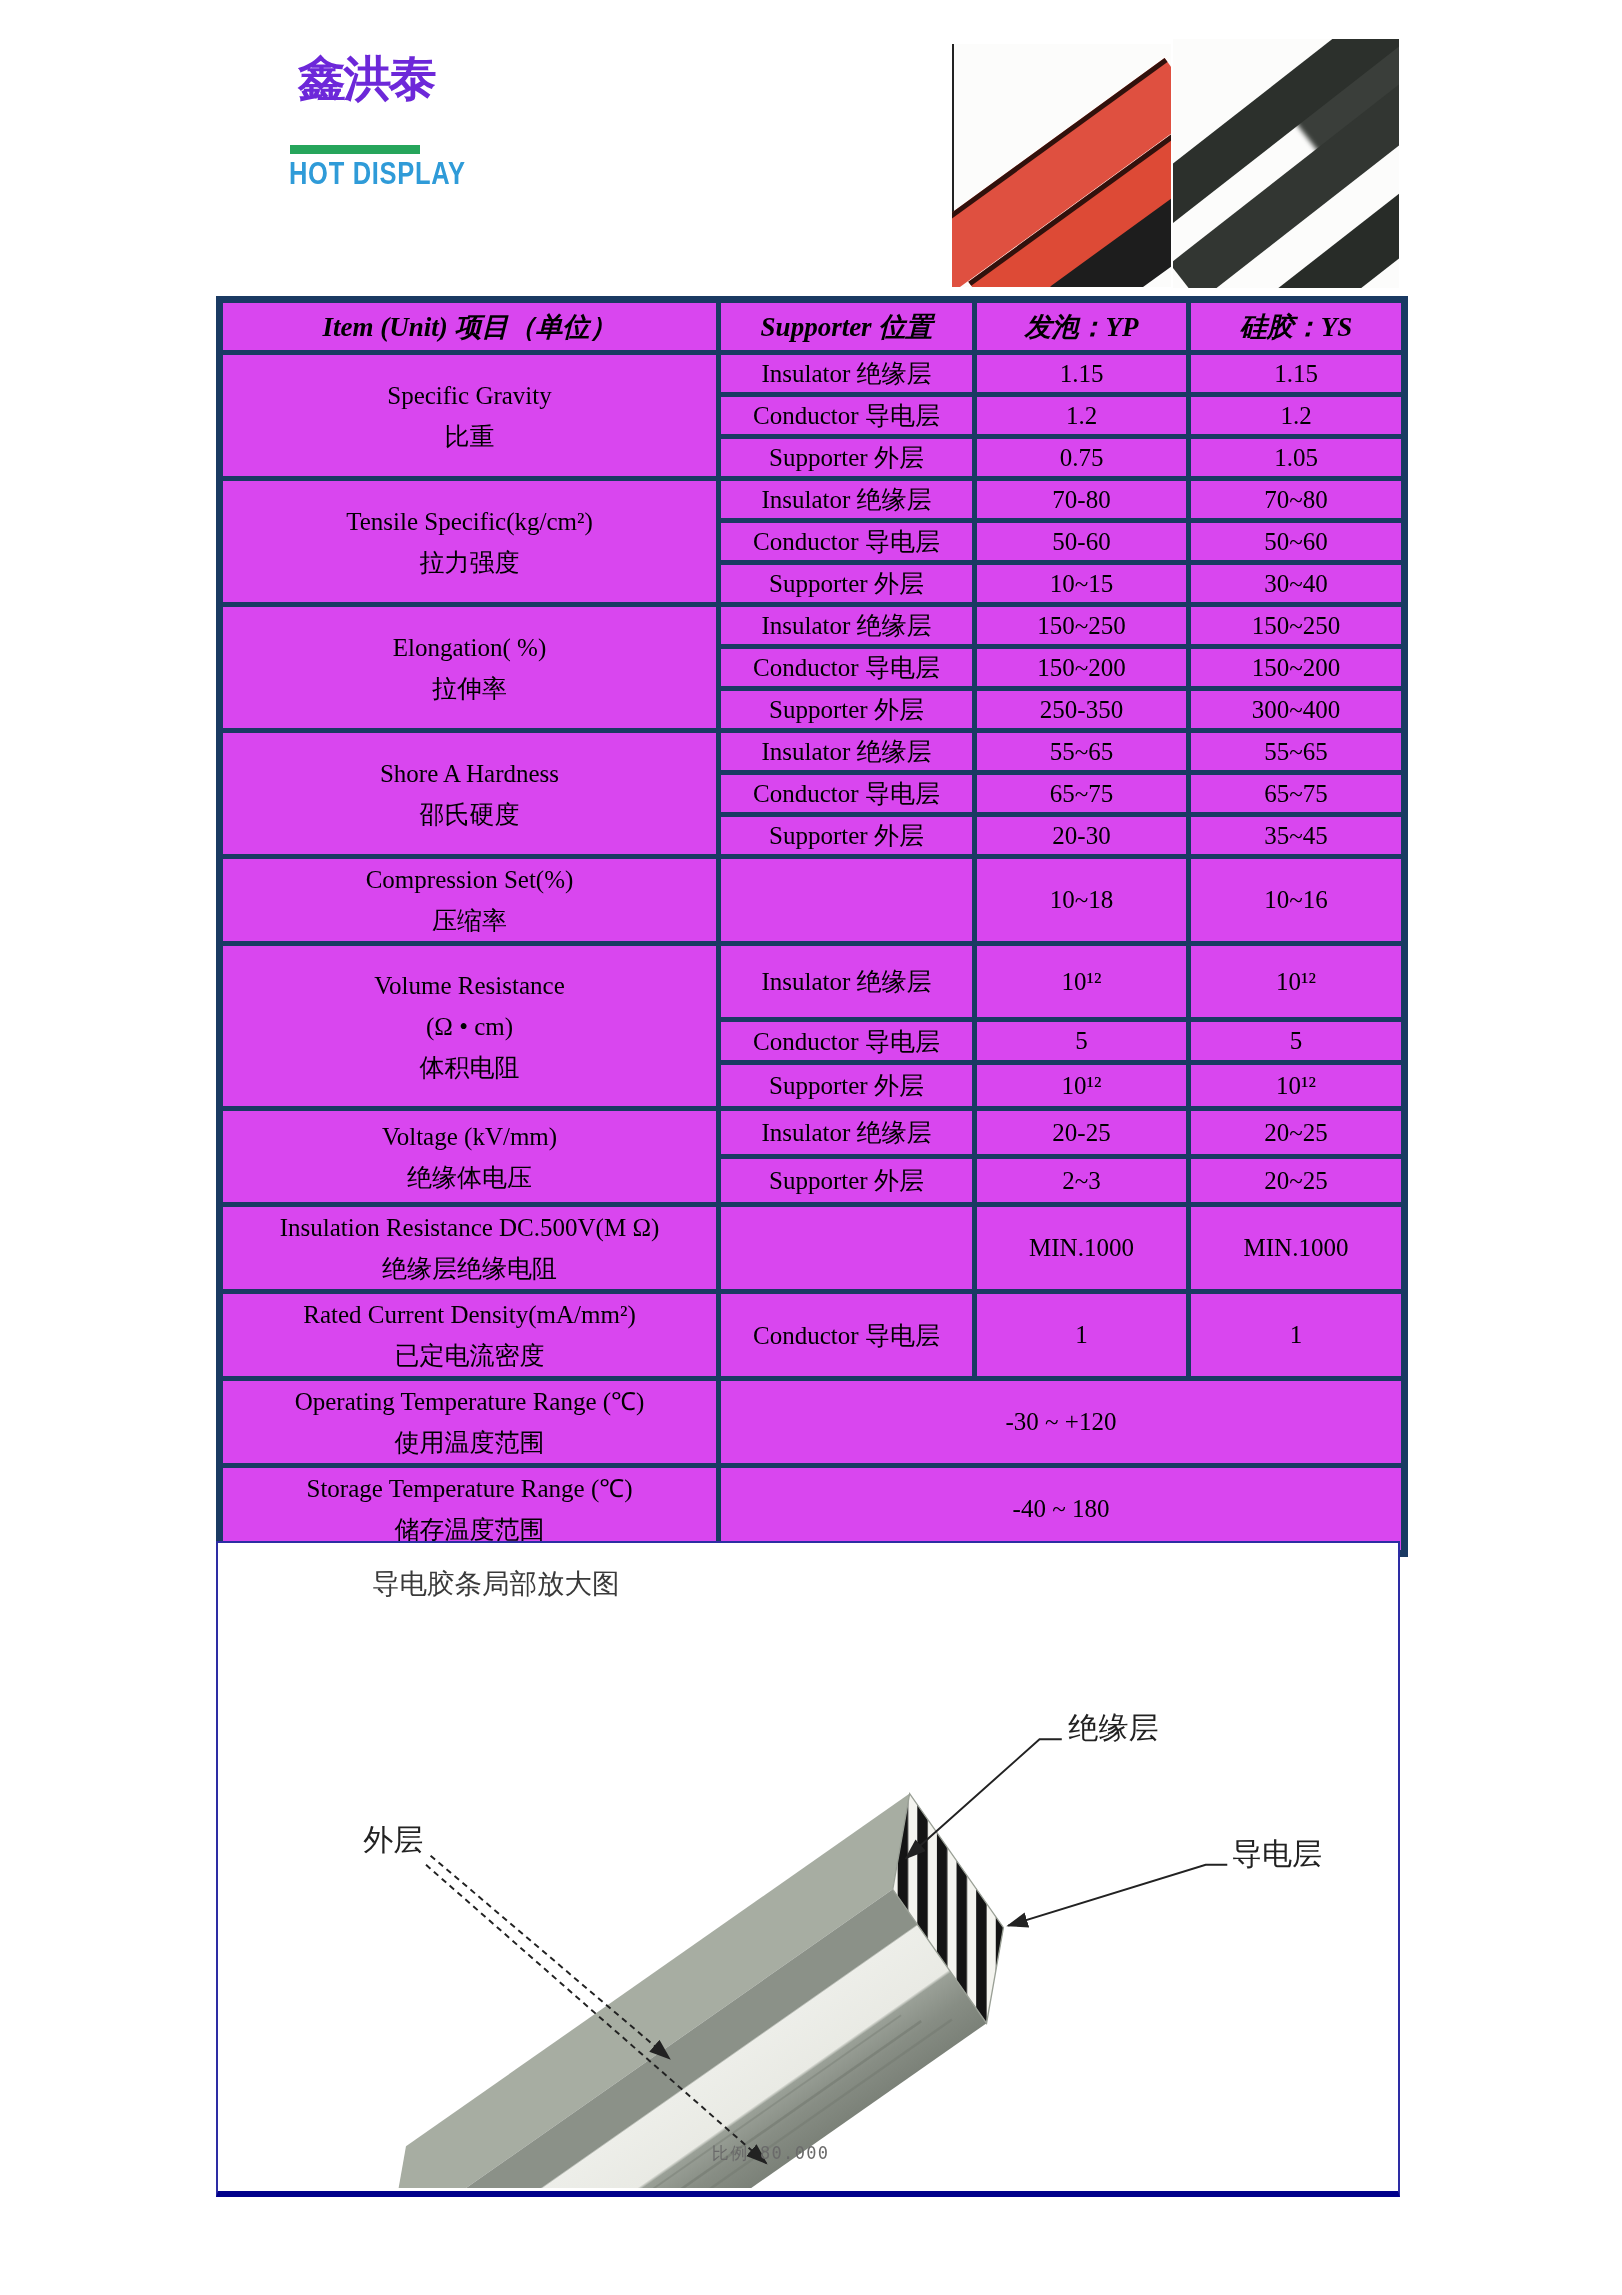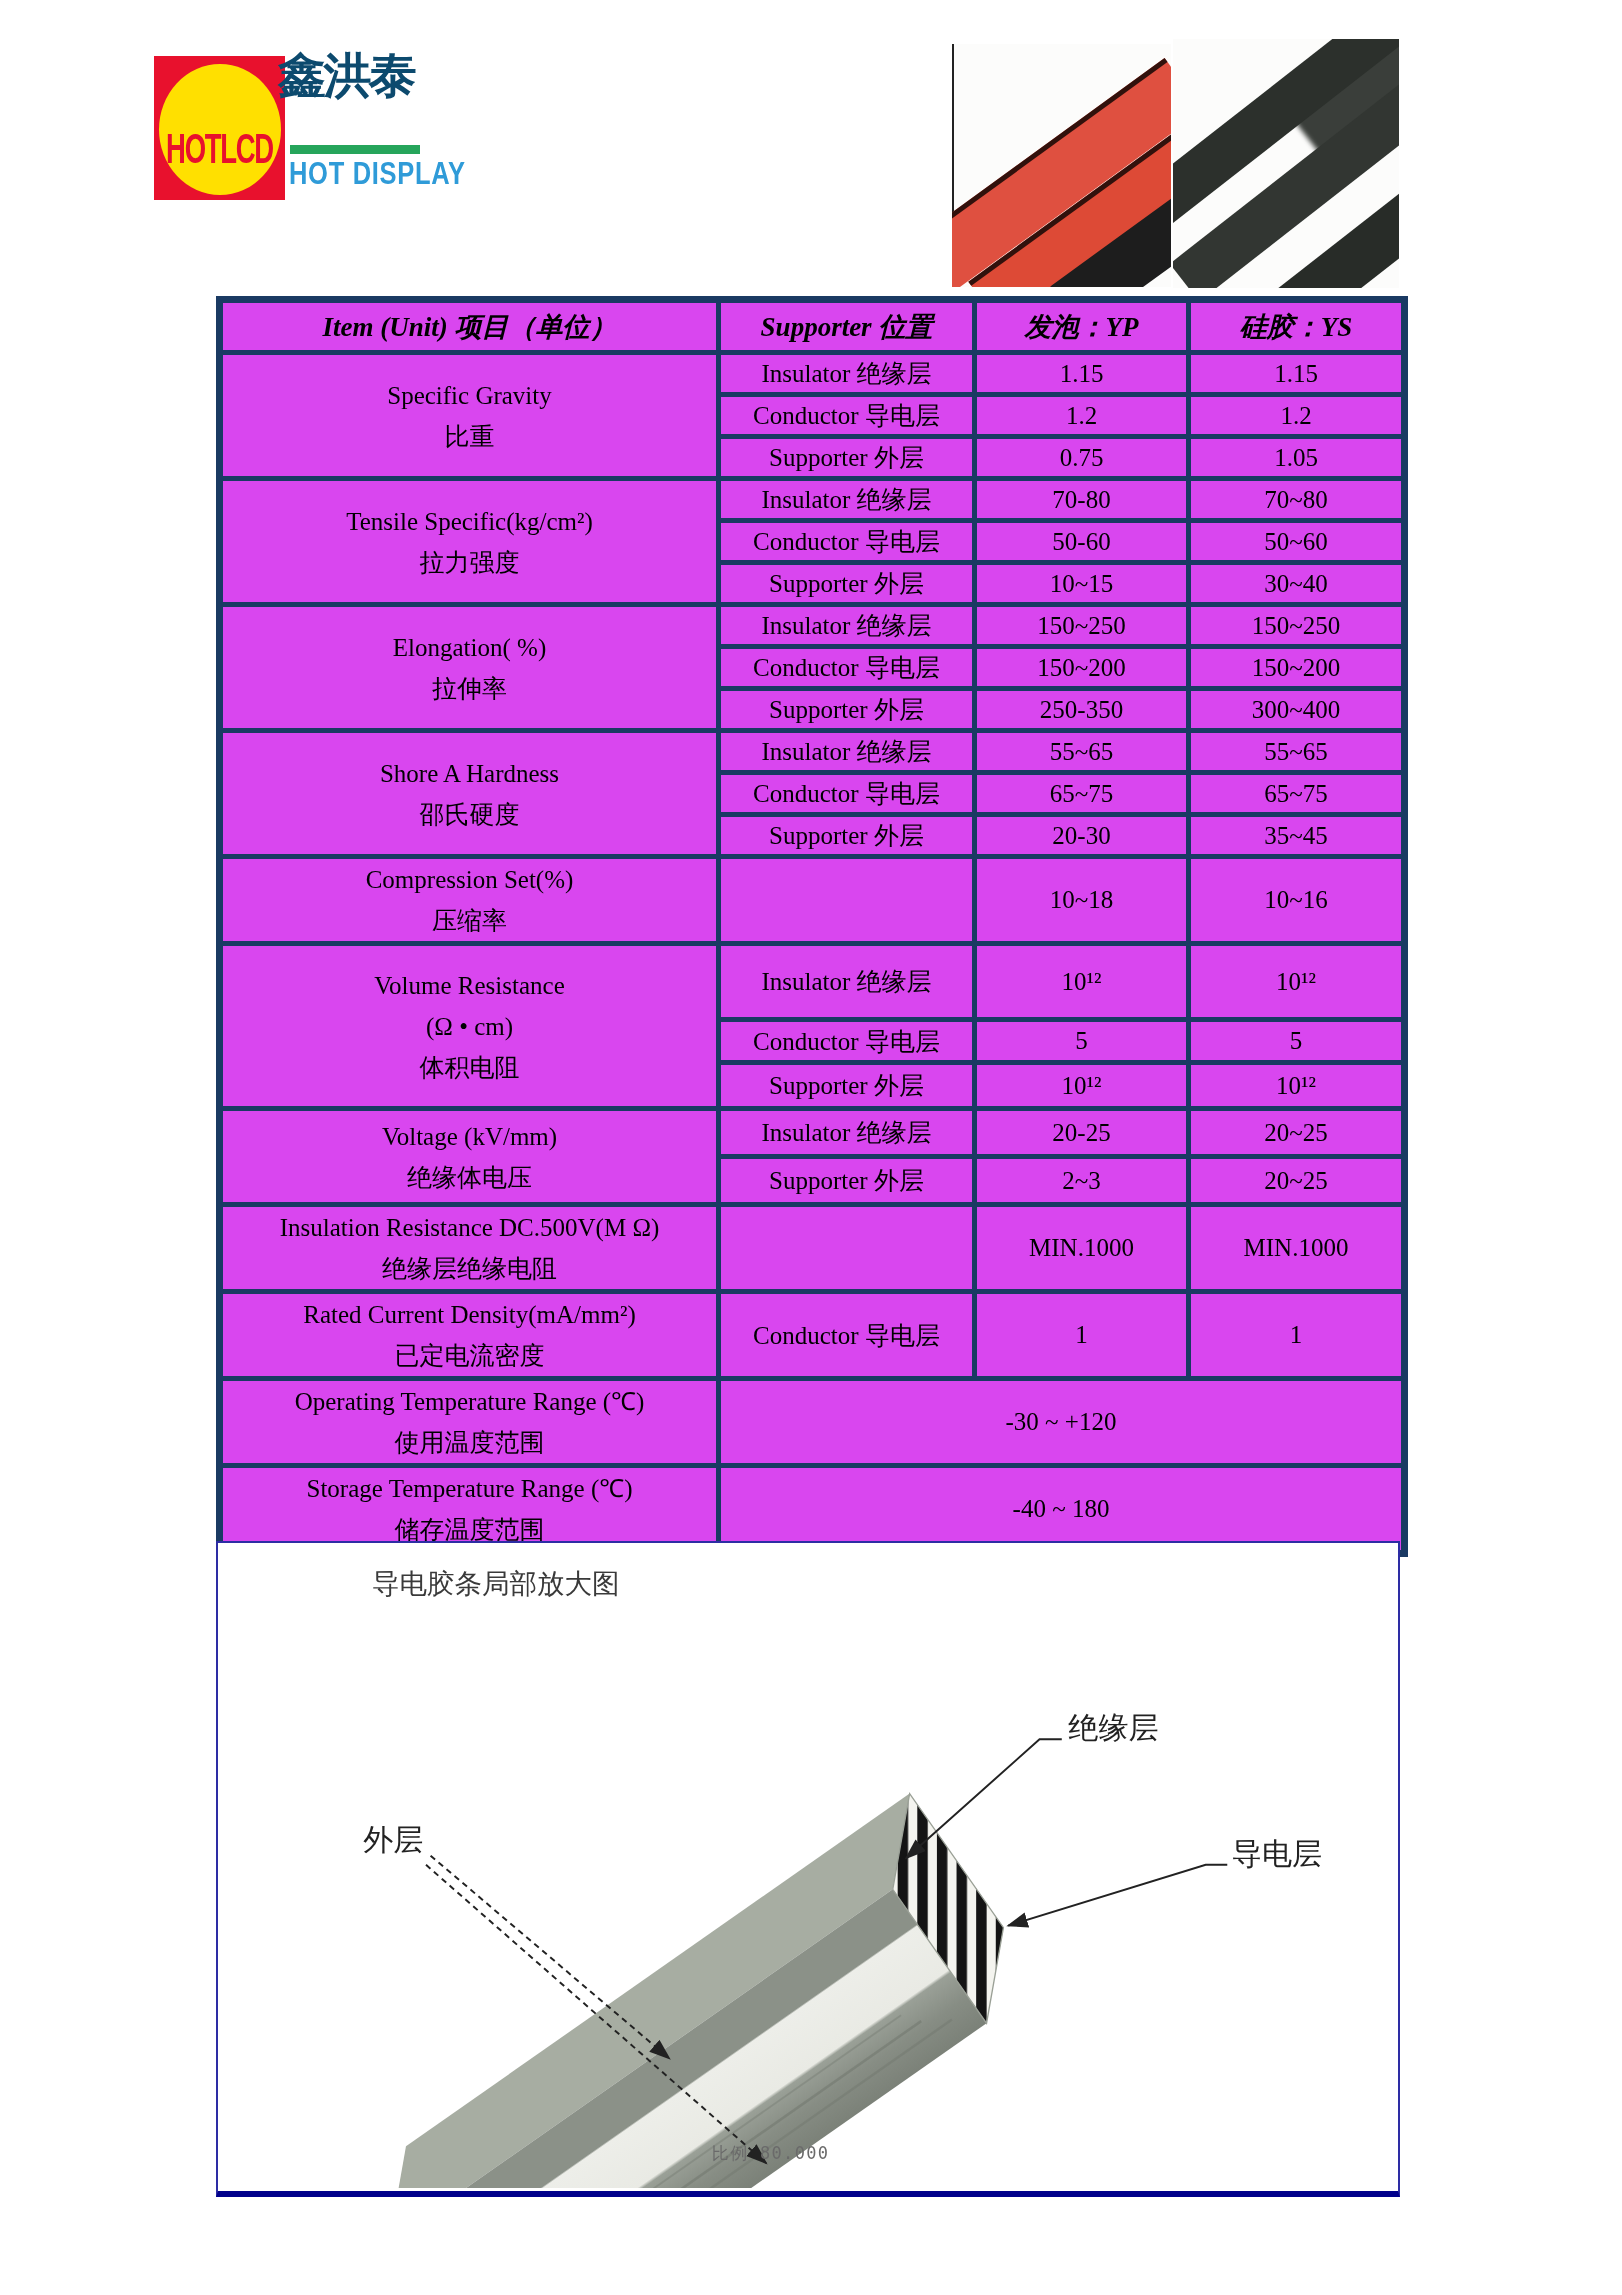--- a/index.html
+++ b/index.html
@@ -5,22 +5,22 @@
   html,body{margin:0;padding:0;background:#ffffff;}
   body{width:1622px;height:2295px;position:relative;font-family:"Liberation Serif",serif;color:#000;}
 
   
   .logo{position:absolute;left:154px;top:56px;width:268px;height:145px;}
   .logo-badge{position:absolute;left:0;top:0;width:131px;height:144px;background:#e8112d;}
   .logo-ellipse{position:absolute;left:4.6px;top:7.9px;width:122px;height:131px;background:#ffe000;border-radius:50%;}
   .logo-badge-text{position:absolute;left:0;top:77px;width:131px;text-align:center;
     font-family:"Liberation Sans",sans-serif;font-weight:bold;font-size:27.5px;color:#e8112d;
     transform:scaleY(1.55);letter-spacing:-1.3px;}
-  .logo-cn{position:absolute;left:124px;top:-1.3px;width:132px;font-family:Liberation Mono, monospace;
-    font-weight:bold;font-size:48px;line-height:48px;letter-spacing:-2.6px;color:#0c4a6e;white-space:nowrap;}
+  .logo-cn{position:absolute;left:144px;top:-1.3px;width:132px;font-family:Liberation Sans, sans-serif;
+    font-weight:bold;font-size:48px;line-height:48px;letter-spacing:-2.6px;color:#6d28d9;white-space:nowrap;}
   .logo-bar{position:absolute;left:136px;top:89px;width:130px;height:8.5px;background:#26a55b;}
   .logo-en{position:absolute;left:135px;top:99px;font-family:"Liberation Sans",sans-serif;
     font-weight:bold;font-size:25.5px;letter-spacing:0.7px;color:#2f9bd8;white-space:nowrap;
     transform:scaleY(1.25);transform-origin:top left;}
 
   
   .photo{position:absolute;overflow:hidden;background:#fcfcfb;}
   .photo1{left:952px;top:44px;width:219px;height:243px;}
   .photo2{left:1173px;top:39px;width:226px;height:249px;}
   .photo .bar{position:absolute;}
@@ -65,24 +65,20 @@
   .illus-caption{position:absolute;left:154px;top:21px;font-family:"DejaVu Sans",sans-serif;
     font-size:27.5px;line-height:39px;color:#3a3a3a;white-space:nowrap;}
   .illus svg{position:absolute;left:0;top:0;}
   .svg-label{font-family:"DejaVu Sans",sans-serif;font-size:46px;fill:#222;}
   .svg-note{font-family:"DejaVu Sans Mono",monospace;font-size:26px;fill:#6a6a6a;letter-spacing:2px;}
 </style>
 </head>
 <body>
 
 <div class="logo">
-  <div class="logo-badge">
-    <div class="logo-ellipse"></div>
-    <div class="logo-badge-text">HOTLCD</div>
-  </div>
   <div class="logo-cn">鑫洪泰</div>
   <div class="logo-bar"></div>
   <div class="logo-en">HOT DISPLAY</div>
 </div>
 
 <div class="photo photo1">
   <div class="bar p1-edge"></div>
   <div class="bar p1-red1"></div>
   <div class="bar p1-red2"></div>
   <div class="bar p1-blk"></div>

